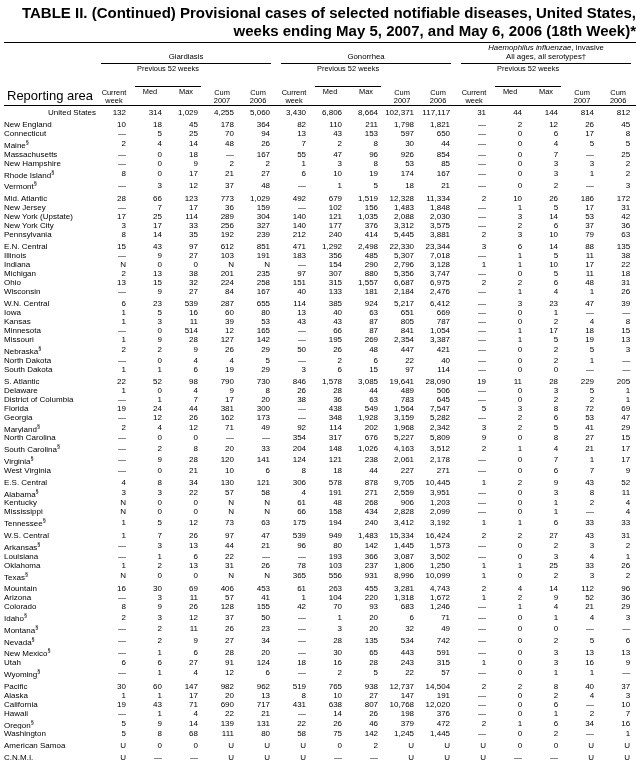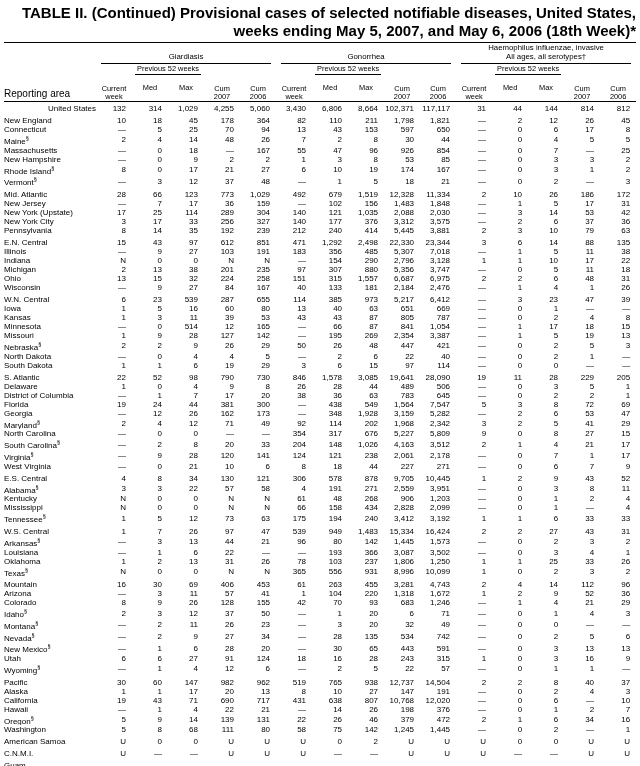--- a/index.html
+++ b/index.html
@@ -10,25 +10,25 @@
   }
   .page{padding:4px 4px 0 4px;}
   .title{font-size:15px;font-weight:bold;line-height:1.22;margin-bottom:1px;width:632px;text-align:right;}
   table{border-collapse:collapse;table-layout:fixed;width:632px;
         border-top:1px solid #000;border-bottom:1px solid #000;}
   col.c-area{width:92px;}
   col.c-val{width:36px;}
   thead{border-bottom:1px solid #000;}
   thead th{font-weight:normal;font-size:7.4px;line-height:1.12;padding:0;
            vertical-align:bottom;text-align:center;white-space:nowrap;}
-  th.area-h{text-align:left;vertical-align:bottom;font-size:10px;padding:0 0 2px 0;}
+  th.area-h{text-align:center;vertical-align:bottom;font-size:13px;padding:0 0 2px 0;}
   .grp-label{border-bottom:1px solid #000;padding:1px 0 1px 0;margin:0 5px 1px 5px;
              font-size:7.8px;line-height:1.15;white-space:normal;}
-  .grp-label .em{}
-  .prev-label{border-bottom:1px solid #000;margin:0 3px 9px 3px;padding-bottom:1px;}
+  .grp-label .em{font-style:italic;}
+  .prev-label{border-bottom:1px solid #000;margin:0 3px 1px 3px;padding-bottom:13px;}
   .stack{display:block;}
   thead tr.mm th{padding-bottom:9px;}
   tbody td{font-size:8px;line-height:9px;padding:0 6px 0 0;text-align:right;
            white-space:nowrap;overflow:hidden;}
   tbody td.area{text-align:left;padding:0;}
   tbody td.area sup, .title sup{font-size:5.5px;}
   tr.spacer td{height:3px;line-height:3px;font-size:1px;padding:0;}
   tr.firstpad td{padding-top:2px;text-align:right;}
 </style>
 </head>
@@ -474,21 +474,21 @@
         </tr>
         <tr>
           <td class="area">W.N. Central</td>
           <td class="val">6</td>
           <td class="val">23</td>
           <td class="val">539</td>
           <td class="val">287</td>
           <td class="val">655</td>
           <td class="val">114</td>
           <td class="val">385</td>
-          <td class="val">973</td>
+          <td class="val">924</td>
           <td class="val">5,217</td>
           <td class="val">6,412</td>
           <td class="val">—</td>
           <td class="val">3</td>
           <td class="val">23</td>
           <td class="val">47</td>
           <td class="val">39</td>
         </tr>
         <tr>
           <td class="area">Iowa</td>

